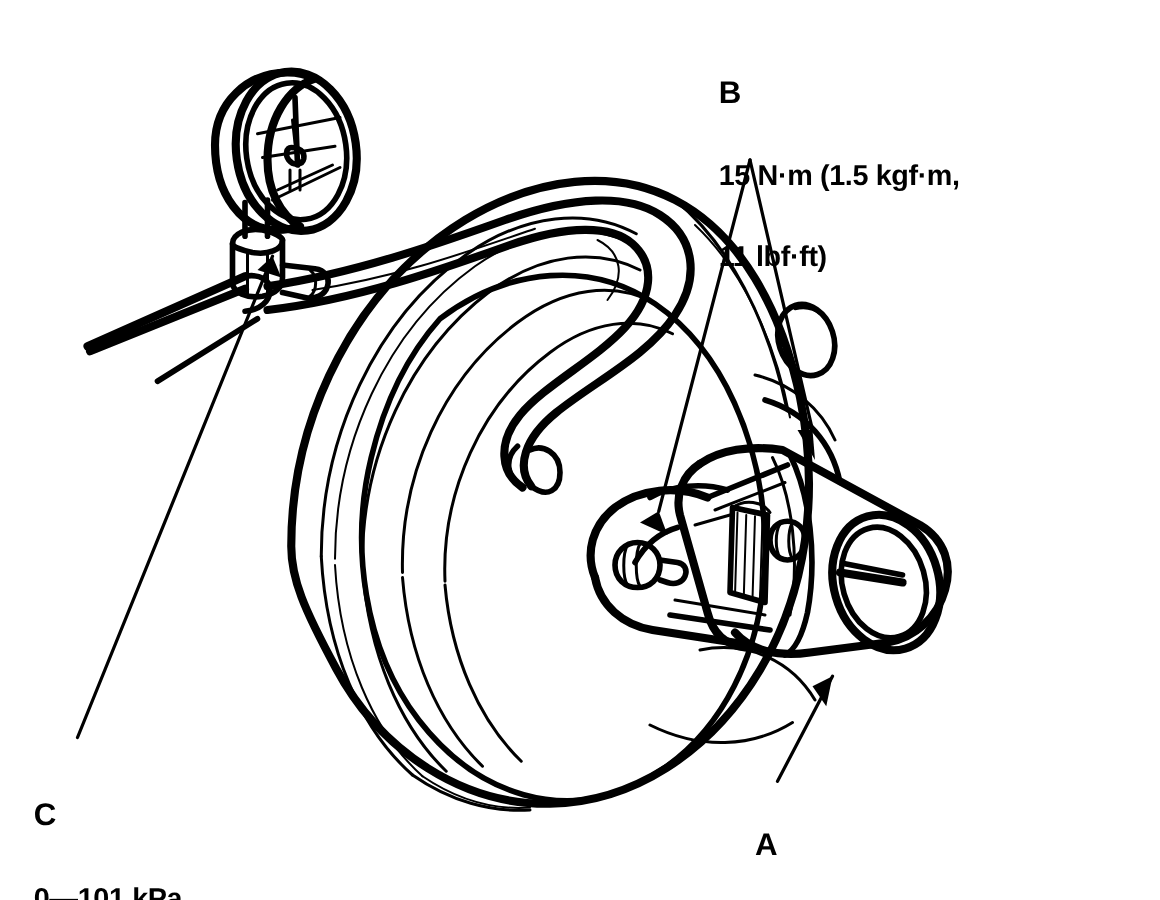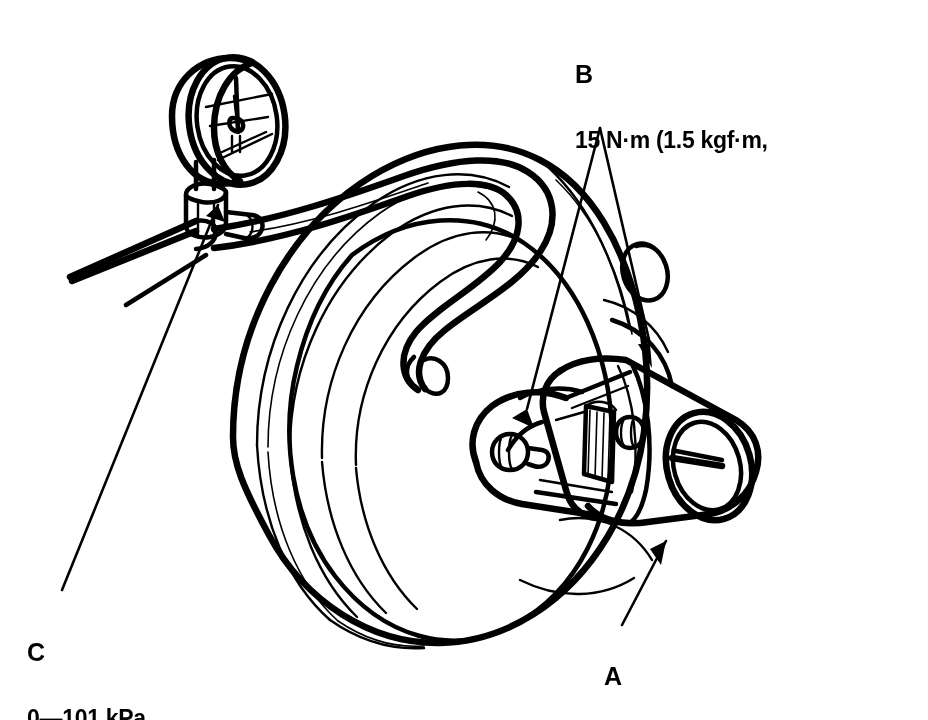--- a/index.html
+++ b/index.html
@@ -286,20 +286,21 @@
 
       <path class="ln lead" d="M62 590 L218 205"></path>
       <path class="fillk" d="M218 205 L206 216 L225 222 Z"></path>
     </g>
 
   </svg>
 
   <div class="callout" id="callout-b">
     <span class="ref">B</span>
     <span class="spec">15 N·m (1.5 kgf·m,</span>
+    <span class="spec">11 lbf·ft)</span>
   </div>
 
   <div class="callout" id="callout-c">
     <span class="ref">C</span>
     <span class="spec">0—101 kPa</span>
     
   </div>
 
   <div class="callout" id="callout-a">
     <span class="ref">A</span>

